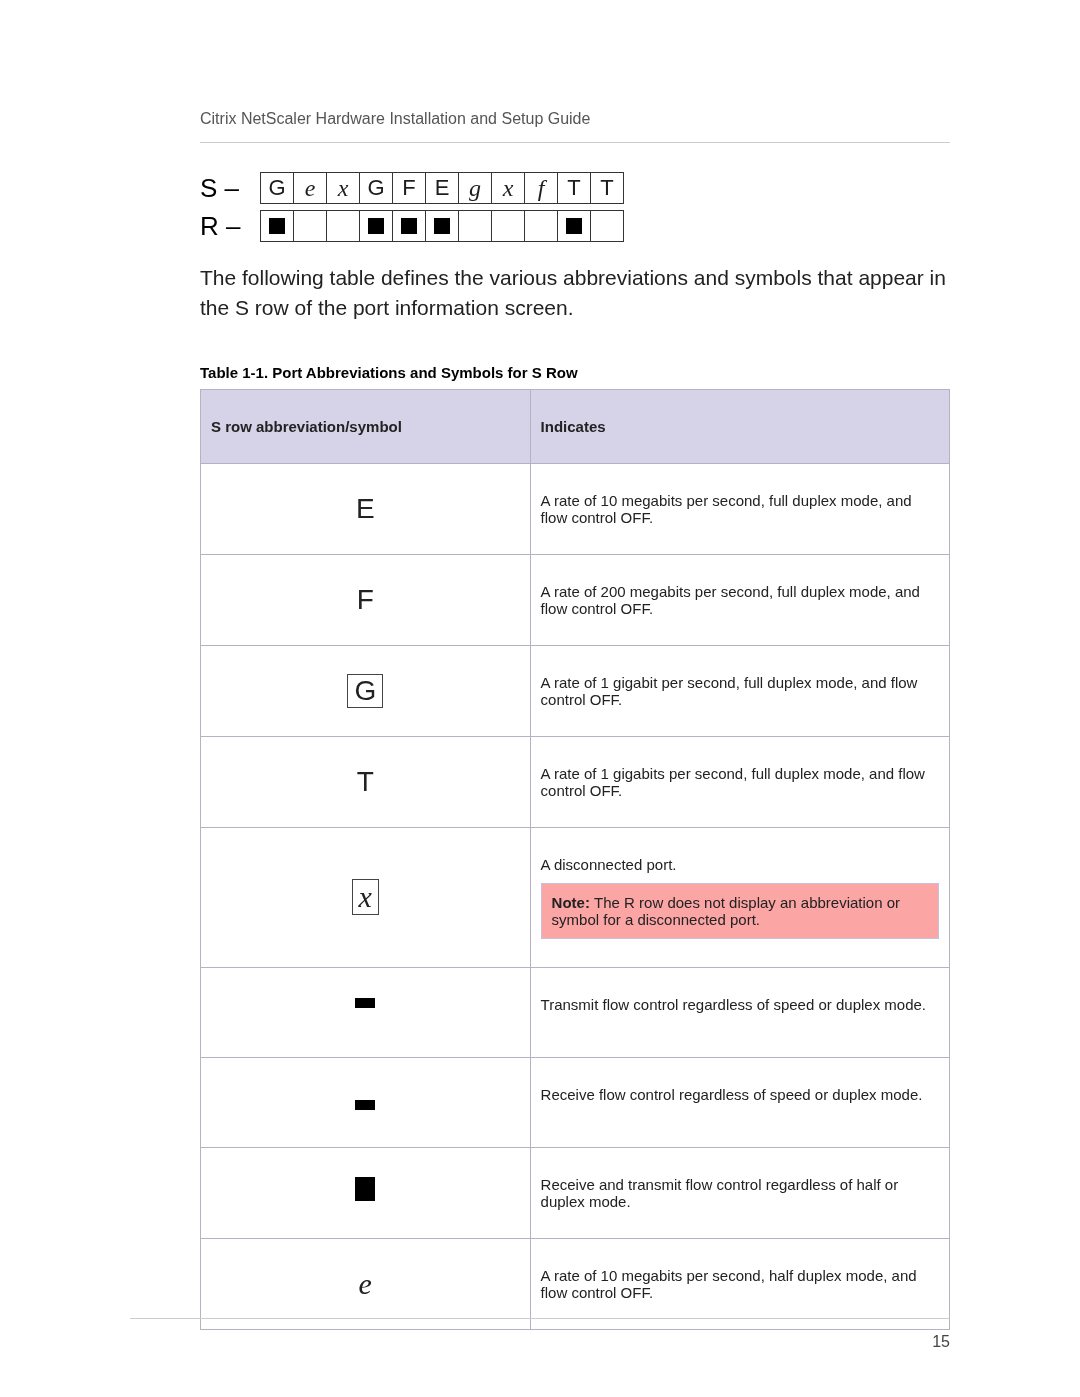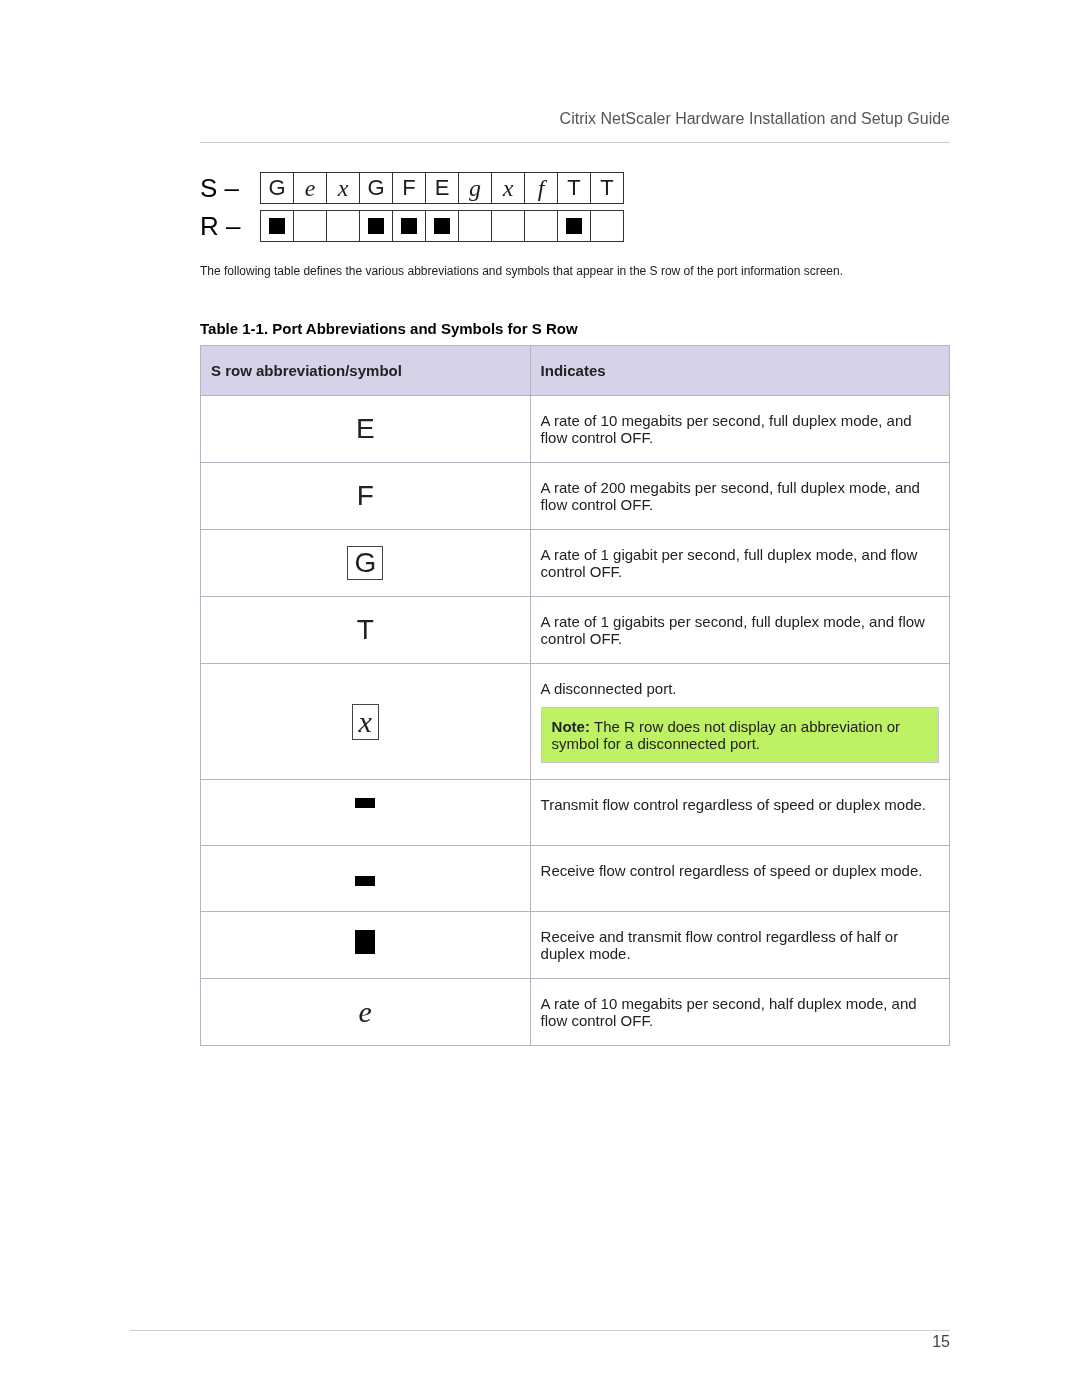--- a/index.html
+++ b/index.html
@@ -11,21 +11,20 @@
     background: #fff;
     width: 1080px;
   }
   .page {
     width: 1080px;
     padding: 110px 130px 40px 200px;
     position: relative;
     min-height: 1397px;
   }
   .running-head {
-    text-align: right;
     font-size: 16px;
     color: #555;
     padding-bottom: 14px;
     border-bottom: 1px solid #ccc;
     margin-bottom: 26px;
   }
   .figcap, .tablecap {
     font-size: 15px;
     font-weight: 700;
     color: #000;
@@ -59,30 +58,30 @@
     font-family: Arial, sans-serif;
     color: #1d1d1d;
   }
   .cell.italic { font-style: italic; font-family: "Times New Roman", serif; font-size: 24px; }
   .fill {
     width: 16px;
     height: 16px;
     background: #000;
   }
 
-  .para { font-size: 12px; line-height: 1.45; margin: 10px 0 2px 0; }
+  .para { font-size: 21px; line-height: 1.45; margin: 10px 0 2px 0; }
 
   table.data {
     width: 100%;
     border-collapse: collapse;
     font-size: 15px;
   }
   table.data th, table.data td {
     border: 1px solid #b8b1c2;
-    padding: 16px 10px;
+    padding: 28px 10px;
     vertical-align: top;
     text-align: left;
   }
   table.data th {
     background: #d6d3e8;
     font-weight: 700;
     color: #222;
   }
   table.data td.sym {
     text-align: center;
@@ -93,34 +92,34 @@
   }
   .sym .serif-ital { font-family: "Times New Roman", serif; font-style: italic; font-size: 30px; }
   .sym .box {
     display: inline-block;
     border: 1px solid #444;
     padding: 2px 6px;
     line-height: 1;
   }
   .sym svg { display: inline-block; }
   .notebox {
-    background: #bef264;
+    background: #fca5a5;
     border: 1px solid #c7c2dc;
     padding: 10px 10px;
     margin-top: 10px;
     font-size: 15px;
   }
   .notebox b { font-weight: 700; }
 
   .footer {
     position: absolute;
     left: 130px; right: 130px;
     bottom: 46px;
     border-top: 1px solid #ccc;
-    padding-top: 2px;
+    padding-top: 14px;
     text-align: right;
     font-size: 16px;
     color: #444;
   }
 </style>
 </head>
 <body>
 
 <div class="page">
 

